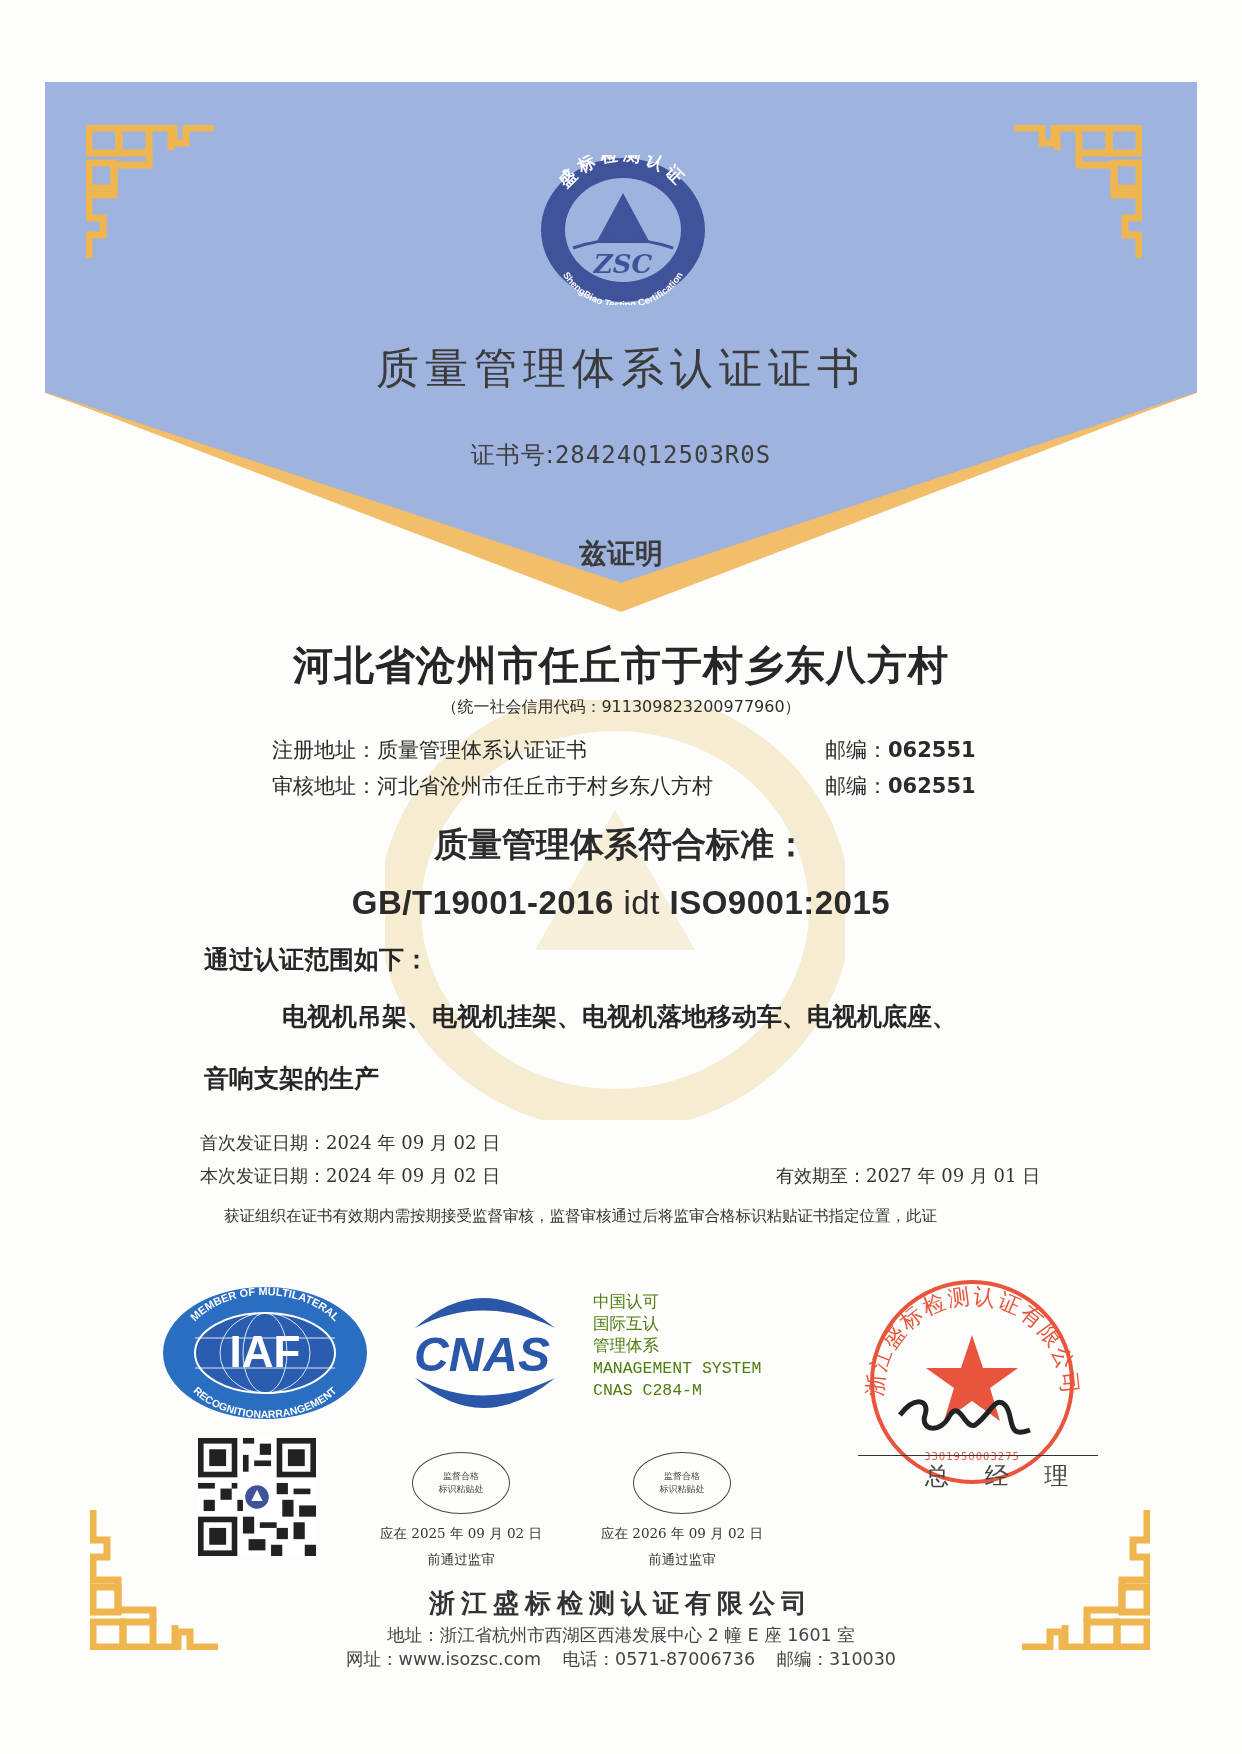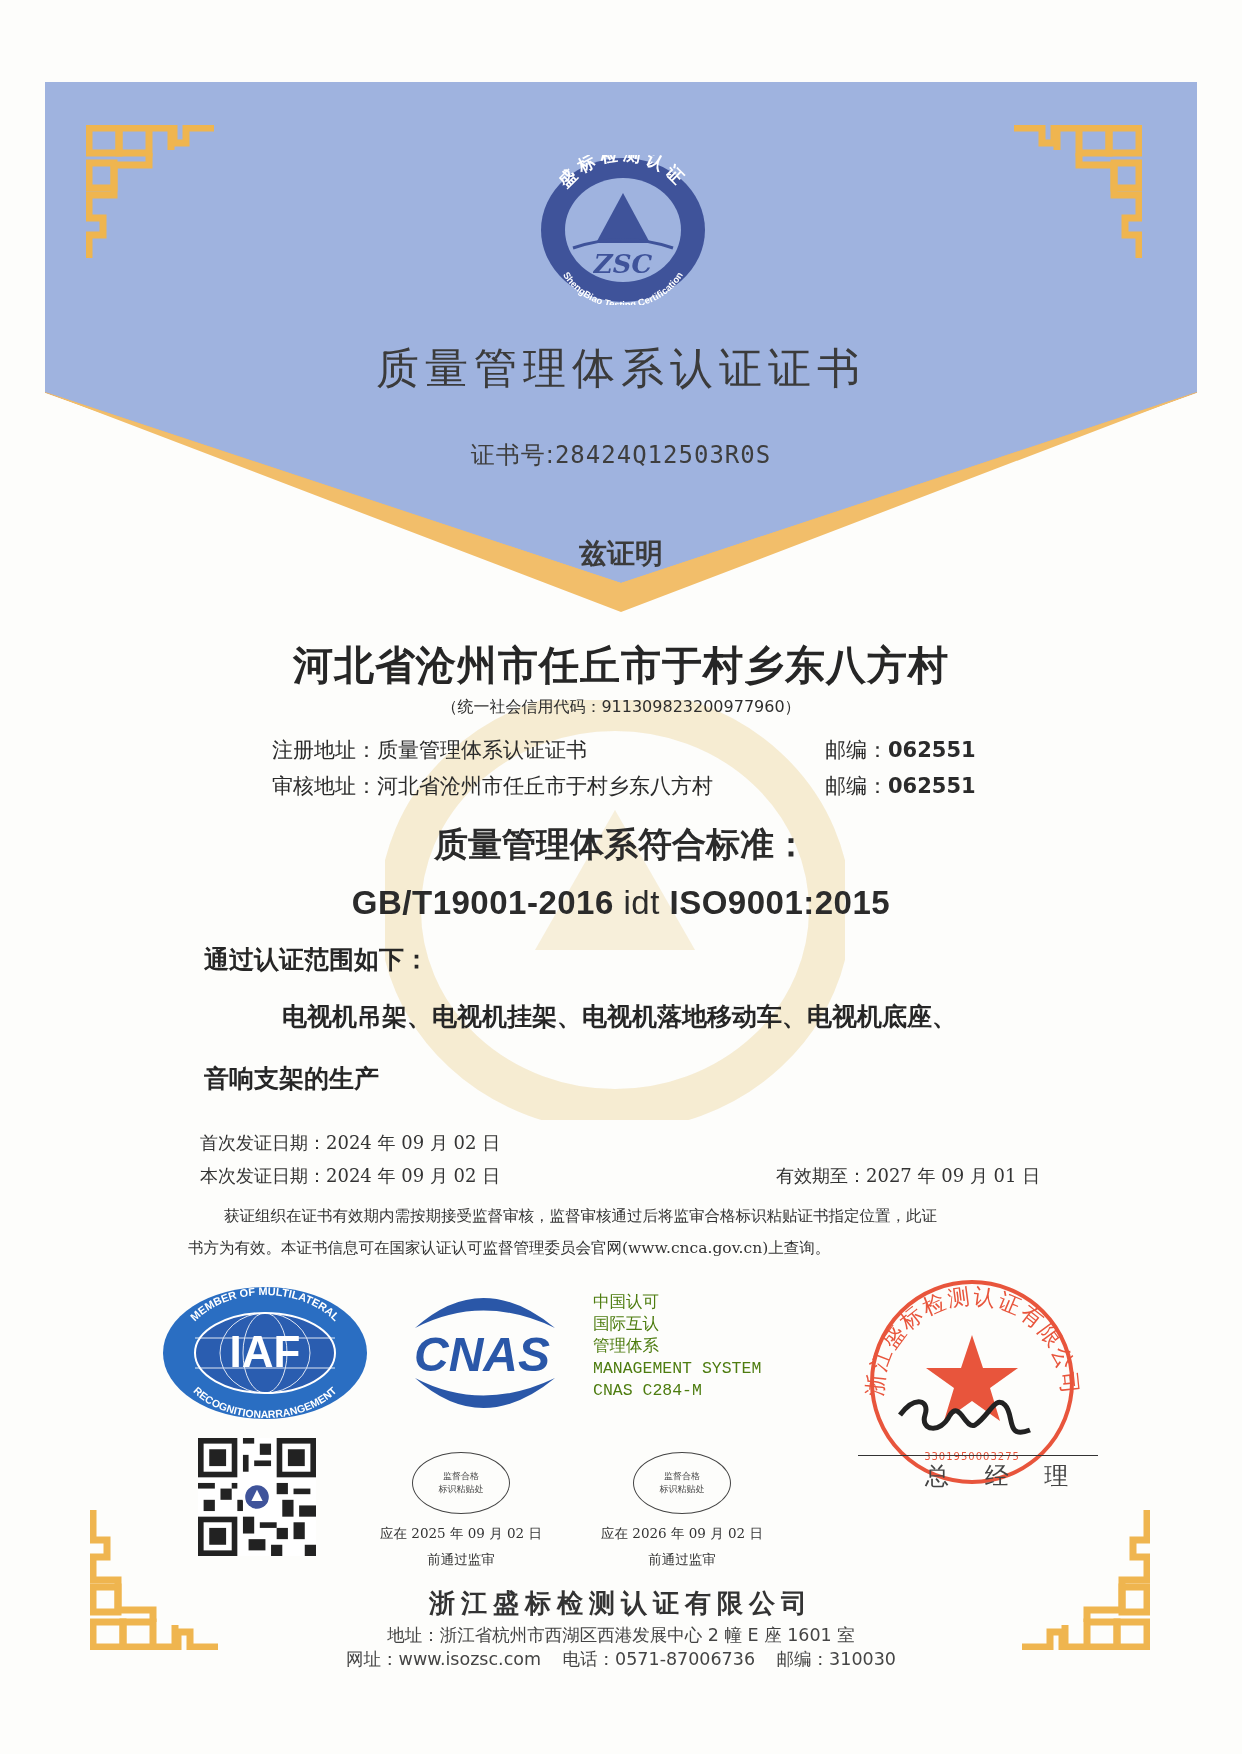--- a/index.html
+++ b/index.html
@@ -143,21 +143,20 @@
 </div>
 <div class="abs date" style="left:200px;top:1164px">
   <span>本次发证日期：</span><span>2024 年 09 月 02 日</span>
 </div>
 <div class="abs date" style="left:776px;top:1164px">
   <span>有效期至：</span><span>2027 年 09 月 01 日</span>
 </div>
 
 <div class="abs notice" style="top:1200px">
   <p class="l1">获证组织在证书有效期内需按期接受监督审核，监督审核通过后将监审合格标识粘贴证书指定位置，此证</p>
-  <p>书方为有效。本证书信息可在国家认证认可监督管理委员会官网(www.cnca.gov.cn)上查询。</p>
 </div>
 
 <svg class="abs" style="left:160px;top:1283px" width="210" height="140" viewBox="0 0 210 140">
   <defs>
     <path id="iafTop" d="M22,70 A83,58 0 0 1 188,70"></path>
     <path id="iafBot" d="M18,75 A87,60 0 0 0 192,75"></path>
   </defs>
   <ellipse cx="105" cy="70" rx="102" ry="66" fill="#2a6ec2"></ellipse>
   <ellipse cx="105" cy="70" rx="70" ry="40" fill="#2a5db0" stroke="#fff" stroke-width="2"></ellipse>
   <g stroke="#fff" stroke-width="1" fill="none" opacity="0.85">

